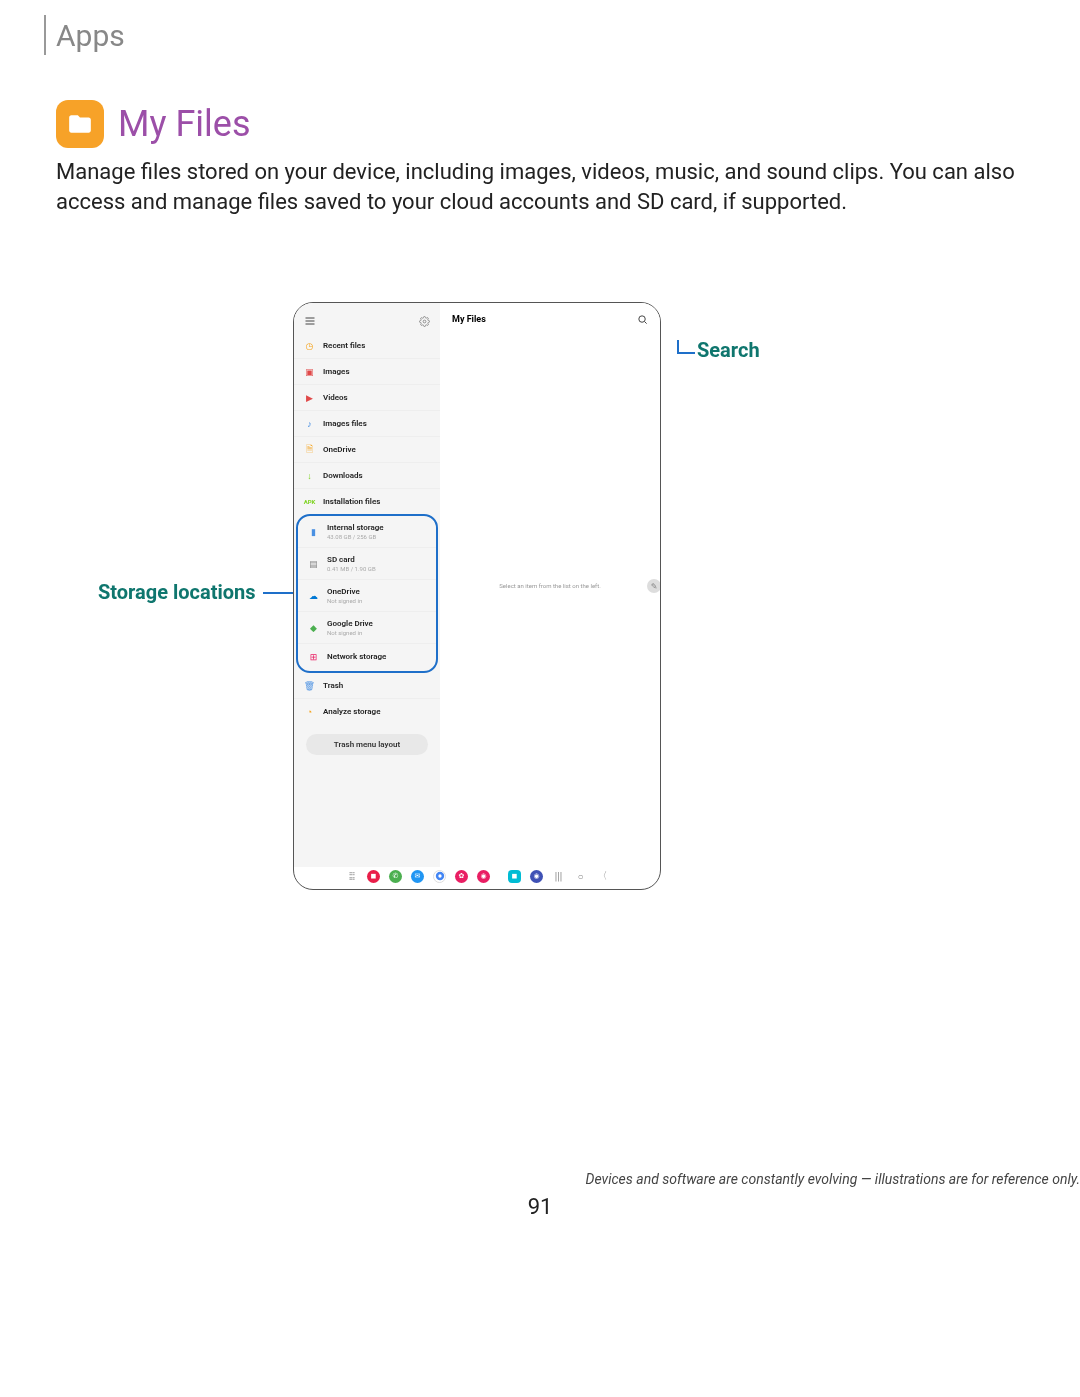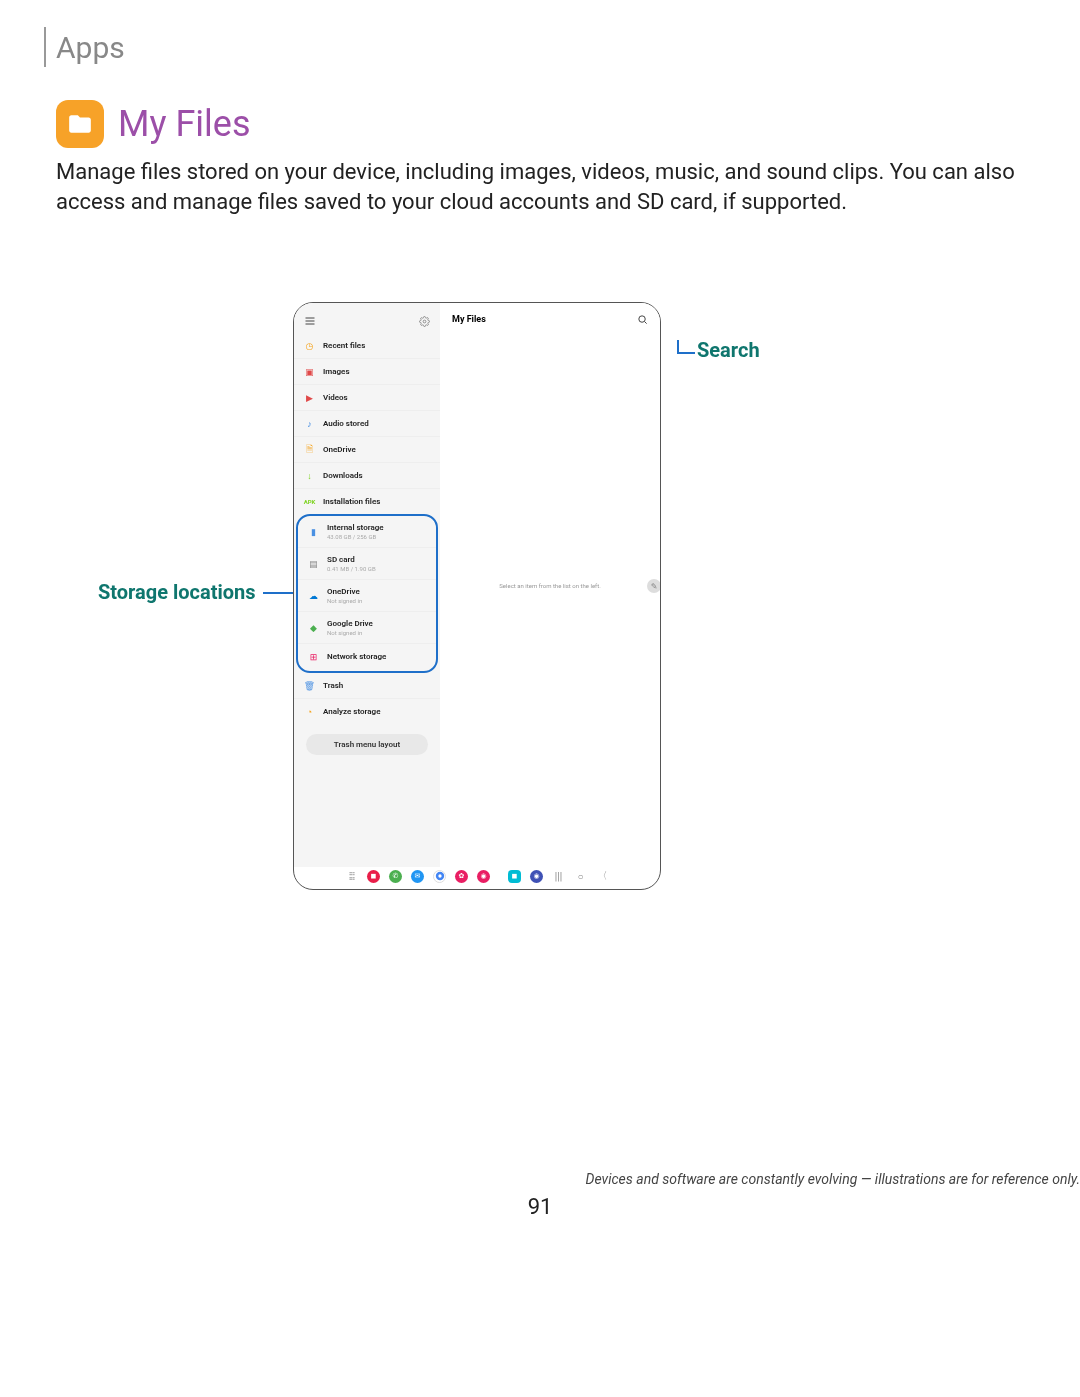--- a/index.html
+++ b/index.html
@@ -9,21 +9,20 @@
     font-family: -apple-system, BlinkMacSystemFont, "Segoe UI", Roboto, sans-serif;
     background: #fff;
     position: relative;
   }
   .page-header {
     position: absolute;
     top: 15px;
     left: 44px;
     display: flex;
     align-items: center;
-    margin-top: 12px;
   }
   .page-header .vline {
     width: 2px;
     height: 40px;
     background: #999;
     margin-right: 10px;
   }
   .page-header .title {
     font-size: 30px;
     color: #888;
@@ -263,21 +262,21 @@
       <div class="nav-item">
         <span class="nav-icon" style="color:#e04848;">▣</span>
         <span class="nav-label">Images</span>
       </div>
       <div class="nav-item">
         <span class="nav-icon" style="color:#e04848;">▶</span>
         <span class="nav-label">Videos</span>
       </div>
       <div class="nav-item">
         <span class="nav-icon" style="color:#4a90e2;">♪</span>
-        <span class="nav-label">Audio stored</span>
+        <span class="nav-label">Images files</span>
       </div>
       <div class="nav-item">
         <span class="nav-icon" style="color:#f5a623;">🗎</span>
         <span class="nav-label">OneDrive</span>
       </div>
       <div class="nav-item">
         <span class="nav-icon" style="color:#7ed321;">↓</span>
         <span class="nav-label">Downloads</span>
       </div>
       <div class="nav-item last">

